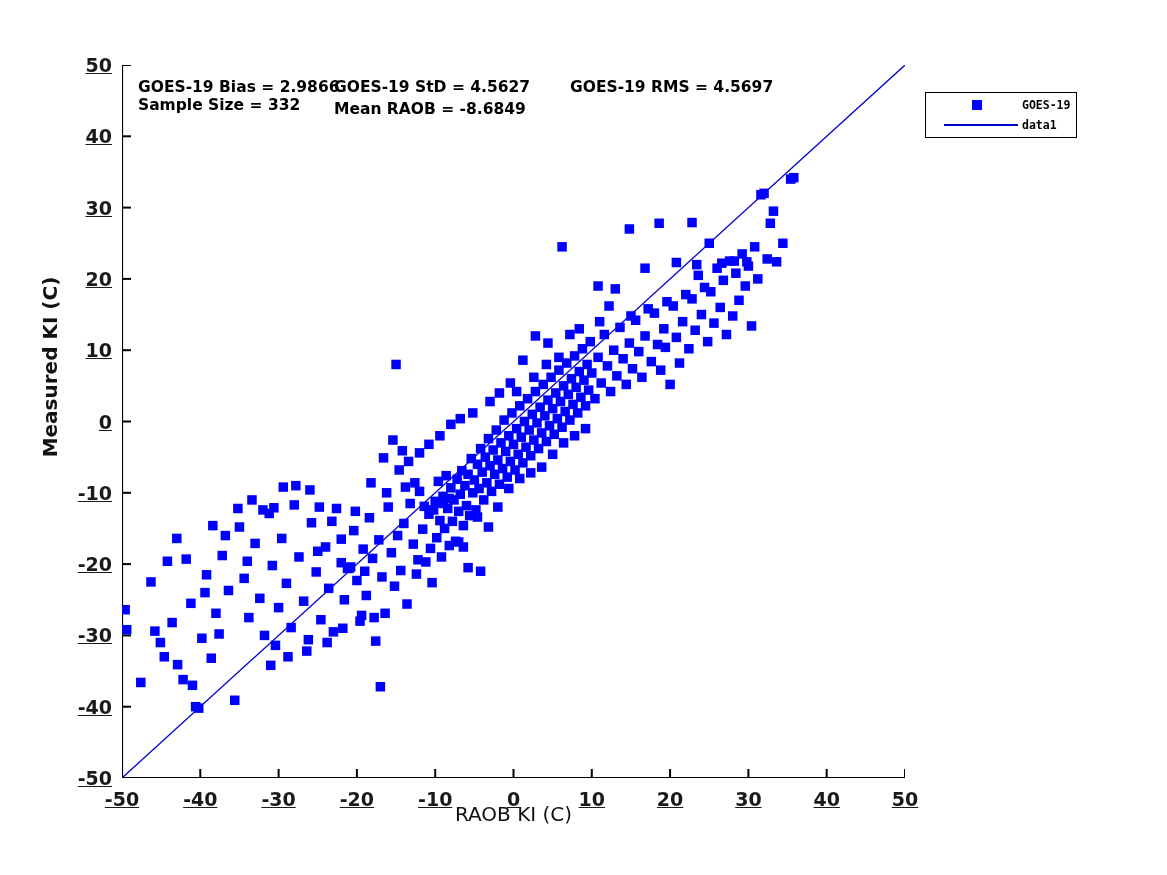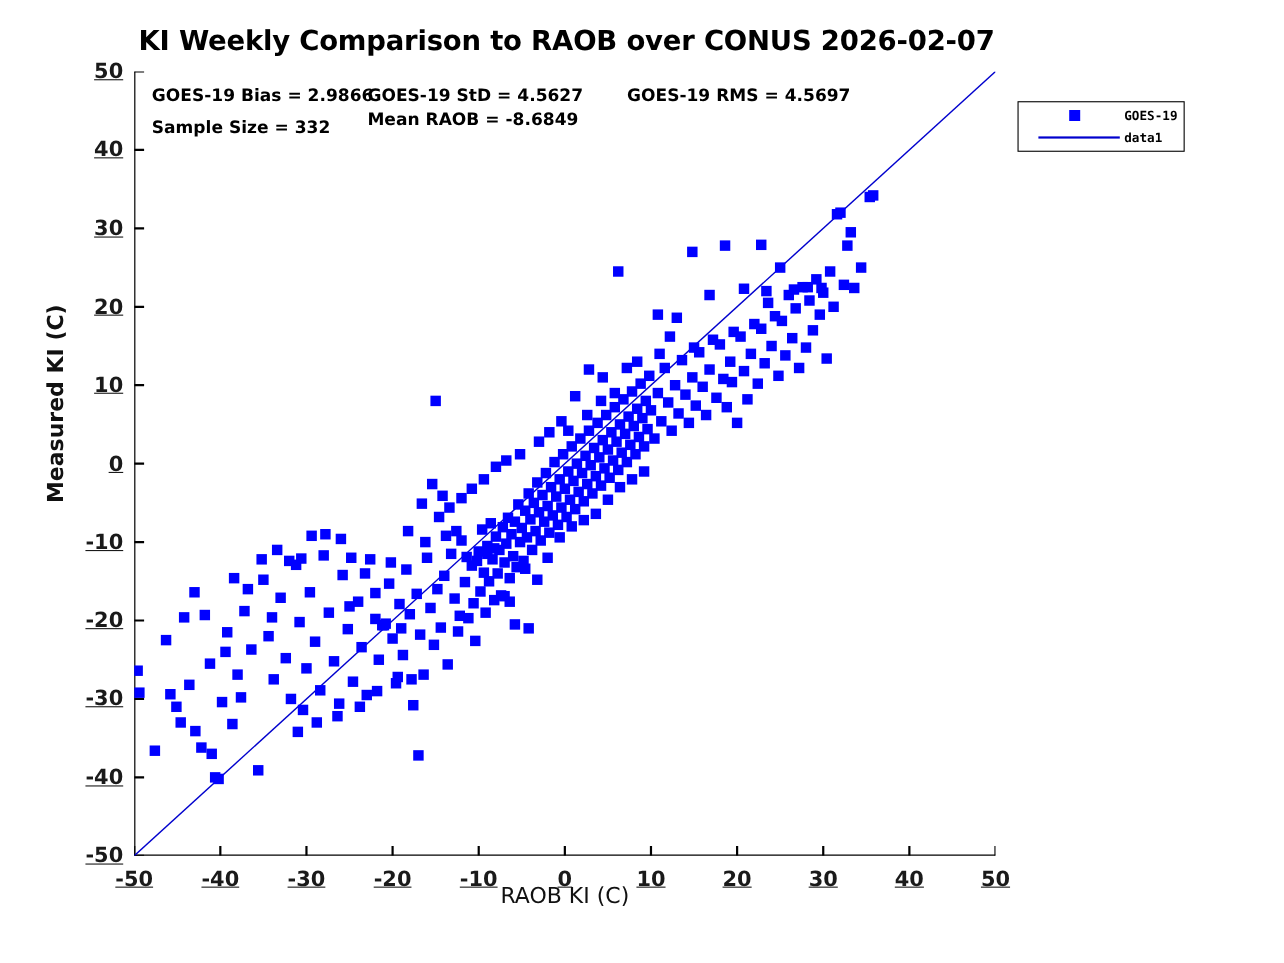--- a/index.html
+++ b/index.html
@@ -54,26 +54,25 @@
     color:#000;text-align:left;
   }
   .lg-square{position:absolute;left:46px;top:6px;width:10px;height:10px;background:#0000FF;}
   .lg-line{position:absolute;left:18px;top:10px;width:74px;height:1.6px;background:#0000CD;}
 </style>
 </head>
 <body>
 
 <div id="root">
 
-  <div id="chart-title">KI Weekly Comparison to RAOB over CONUS 2026-02-07</div>
 
   <div class="stat" style="left:138px;top:78px;">GOES-19 Bias = 2.9866</div>
   <div class="stat" style="left:334px;top:78px;">GOES-19 StD = 4.5627</div>
   <div class="stat" style="left:570px;top:78px;">GOES-19 RMS = 4.5697</div>
-  <div class="stat" style="left:138px;top:107px;text-align:right;">Sample Size = 332</div>
+  <div class="stat" style="left:138px;top:96px;text-align:right;">Sample Size = 332</div>
   <div class="stat" style="left:334px;top:100px;">Mean RAOB = -8.6849</div>
 
   <div id="plot-area">
     <svg id="plot-svg" width="783" height="713">
       <g id="ticks-g">
           <line class="tick-line" x1="0" x2="0" y1="713" y2="704"></line>
           <line class="tick-line" x1="78.30000000000001" x2="78.30000000000001" y1="713" y2="704"></line>
           <line class="tick-line" x1="156.60000000000002" x2="156.60000000000002" y1="713" y2="704"></line>
           <line class="tick-line" x1="234.89999999999998" x2="234.89999999999998" y1="713" y2="704"></line>
           <line class="tick-line" x1="313.20000000000005" x2="313.20000000000005" y1="713" y2="704"></line>

